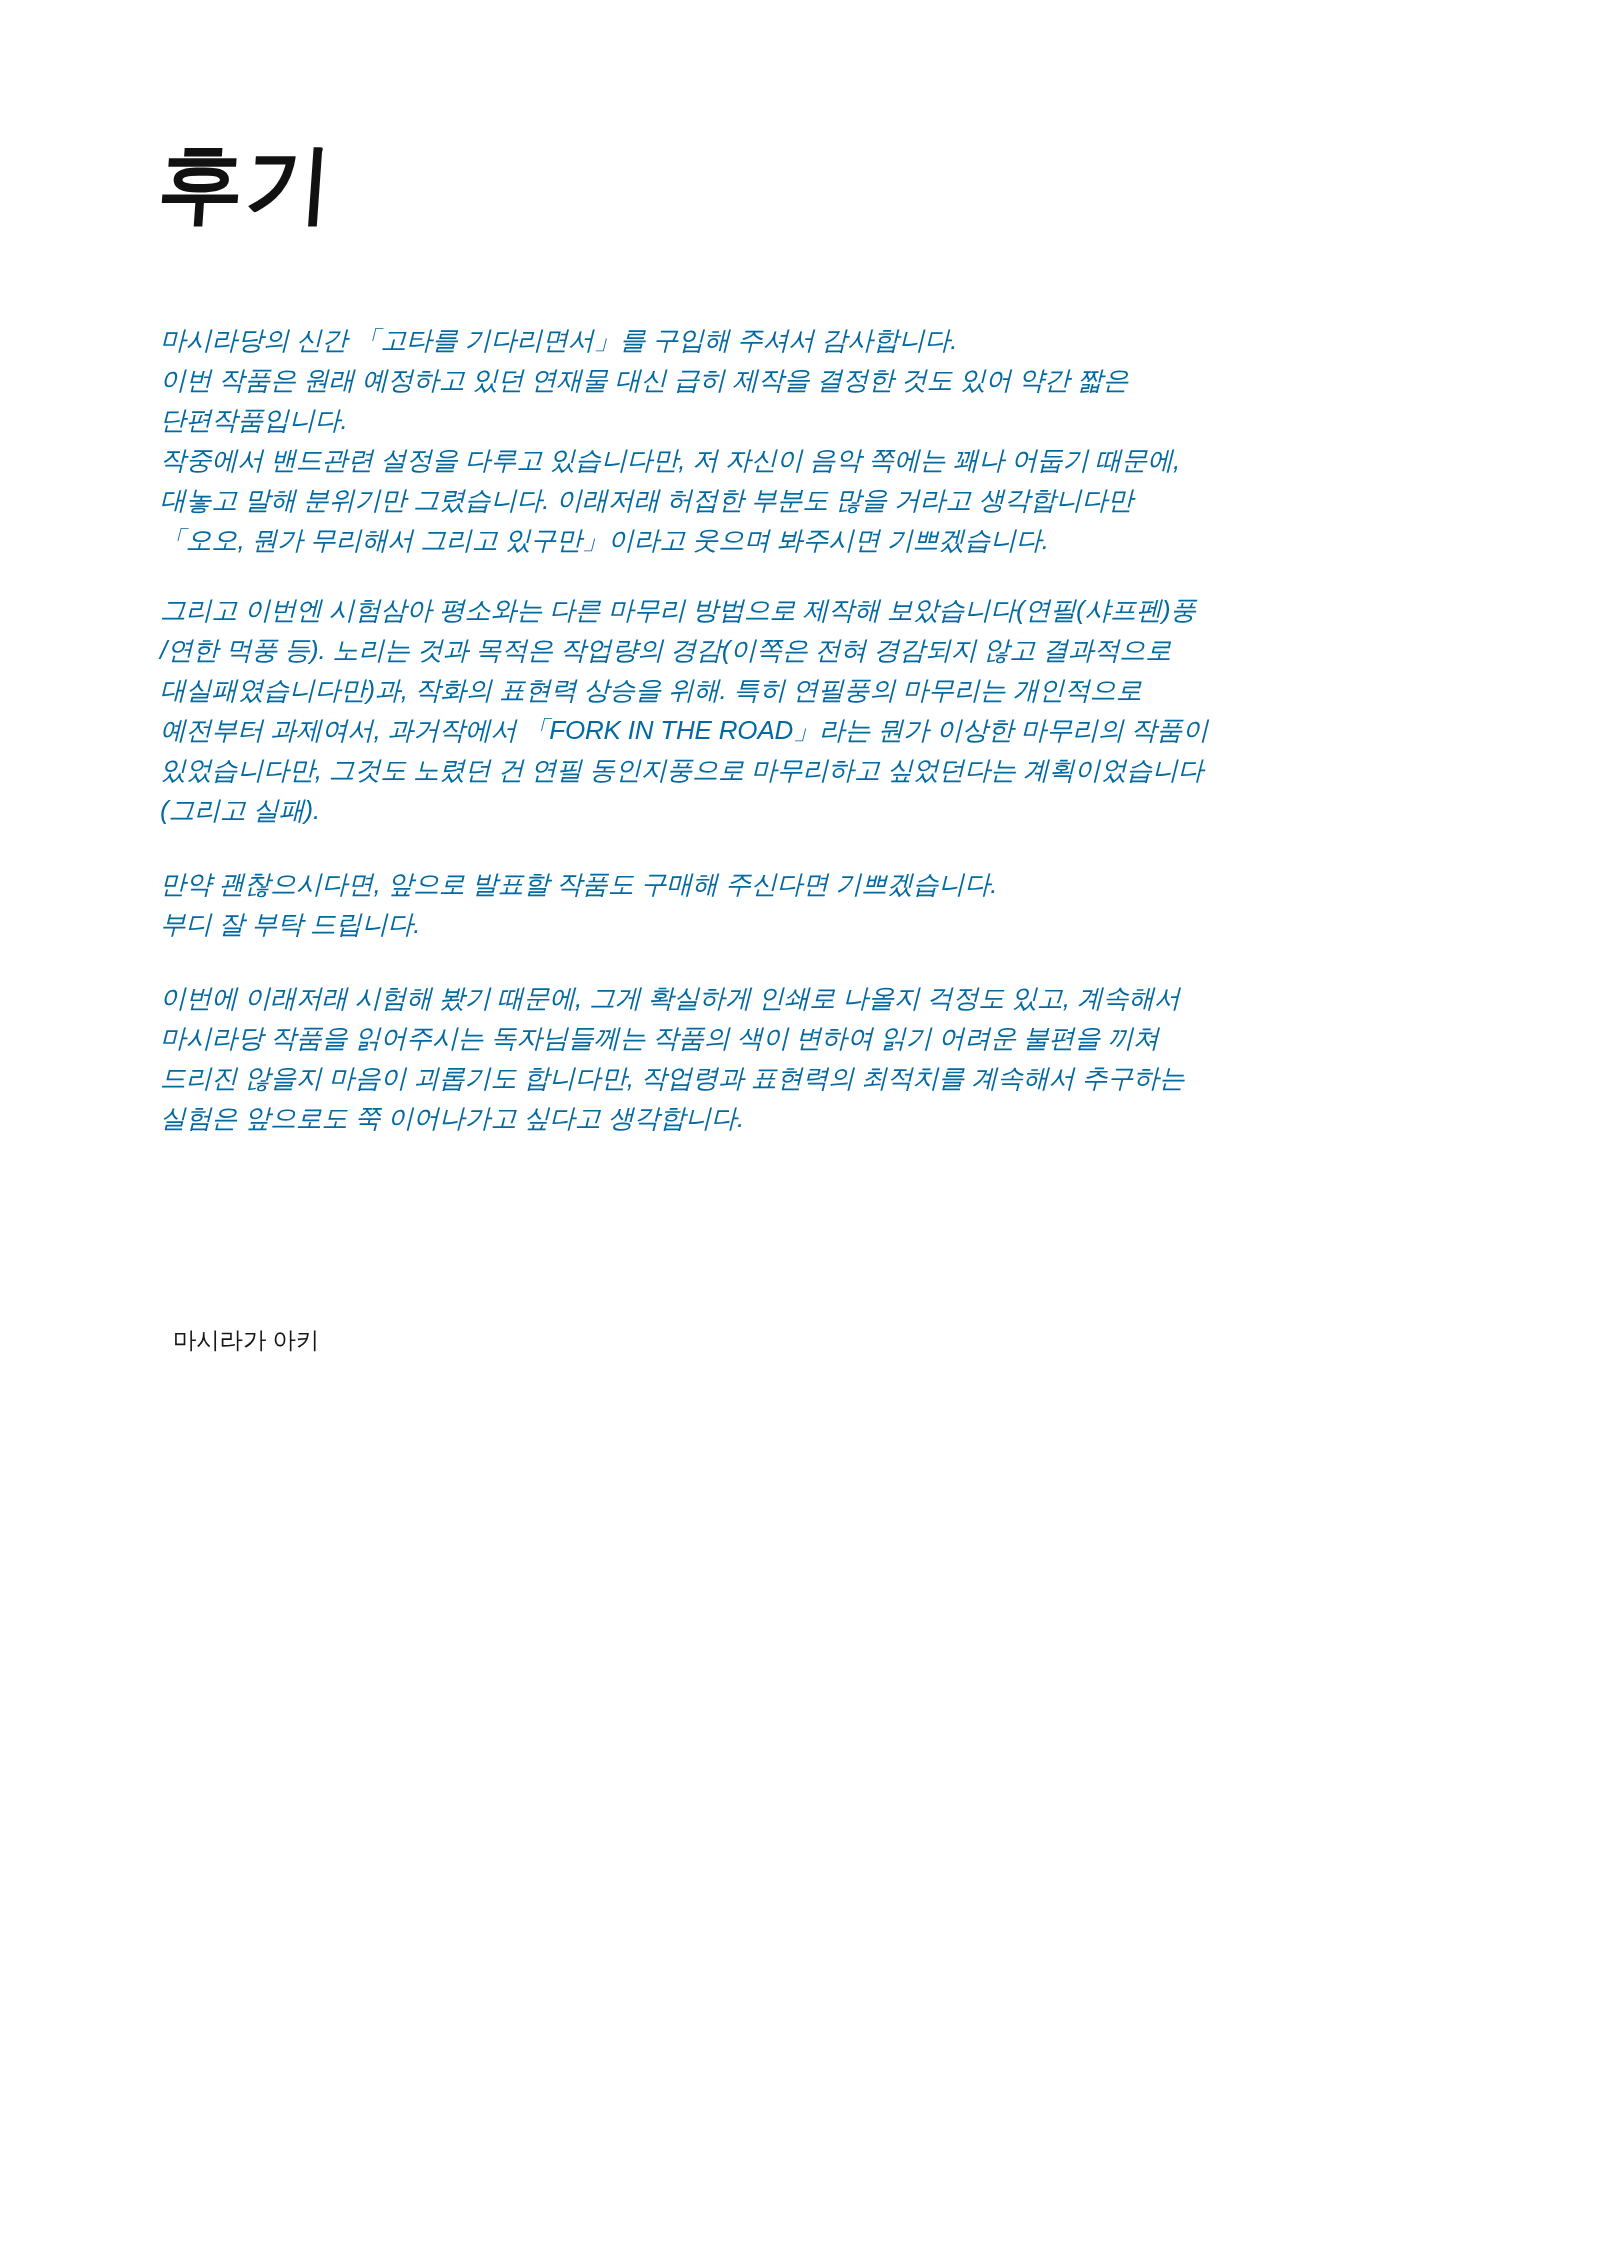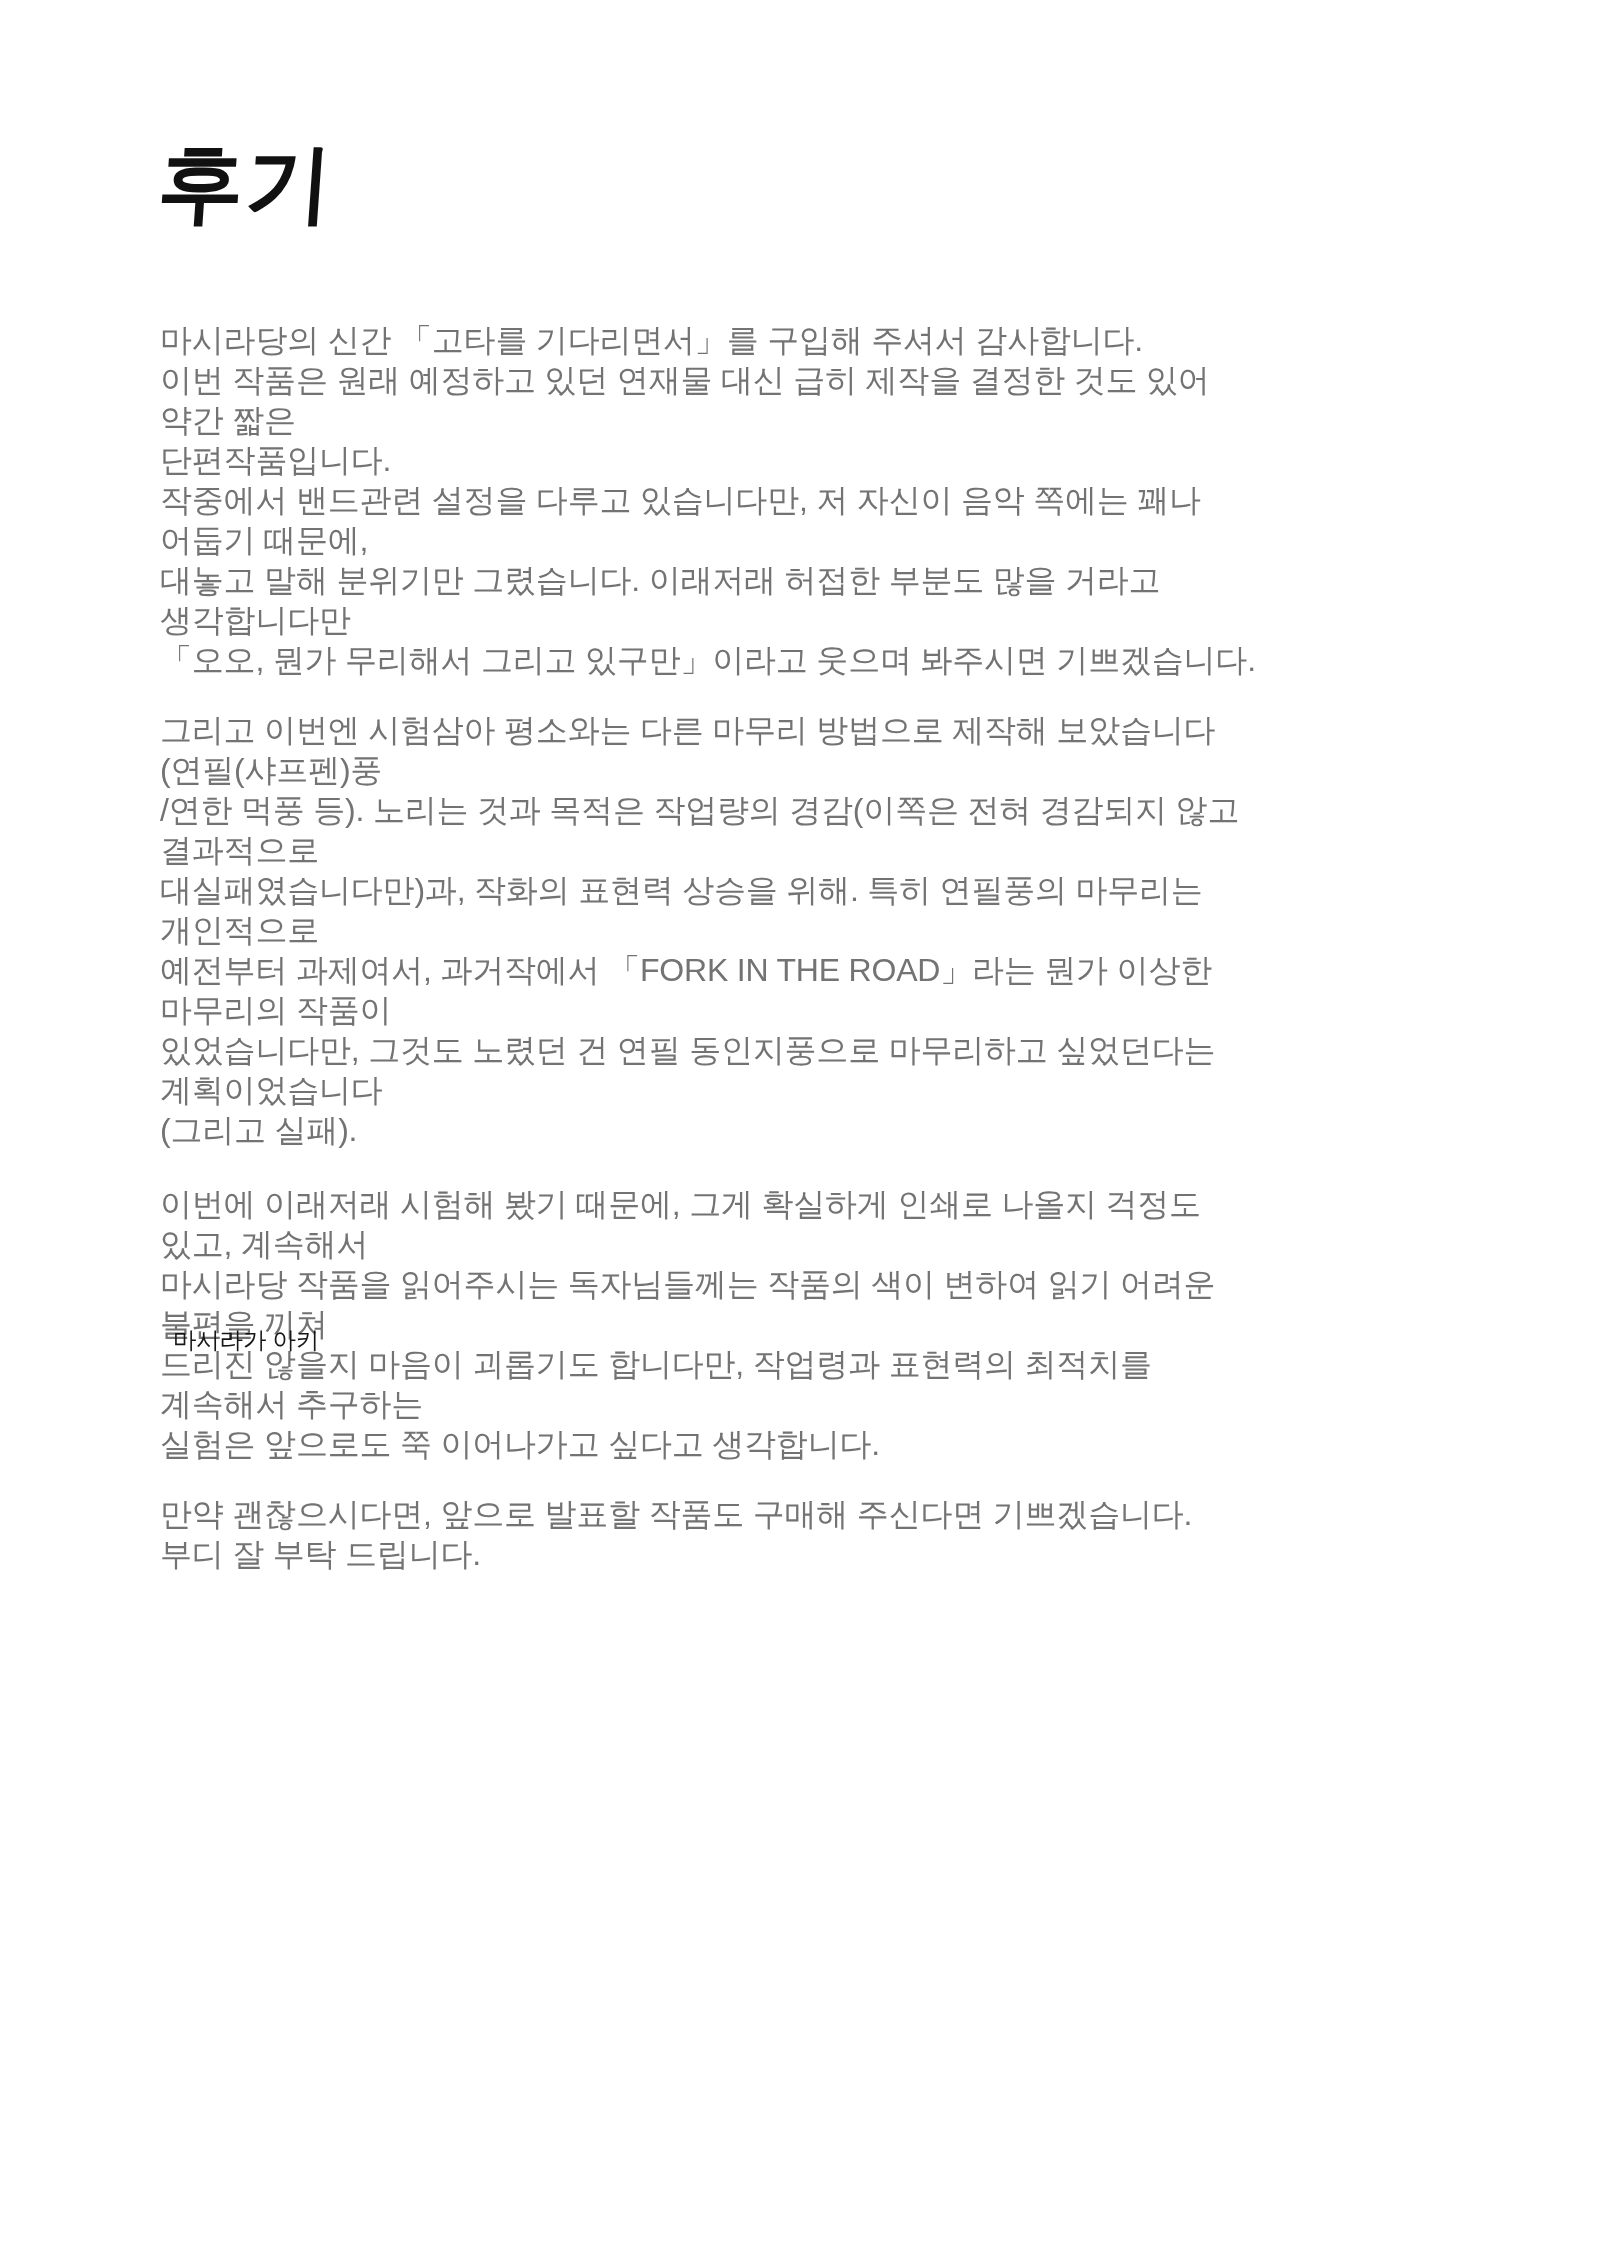--- a/index.html
+++ b/index.html
@@ -32,27 +32,28 @@
     line-height: 1;
     transform: skewX(-4deg);
   }
   .body-block {
     position: absolute;
     left: 160px;
     top: 320px;
     width: 1120px;
   }
   .para {
-    font-size: 32px;
+    font-size: 26px;
     line-height: 40px;
-    color: #737373;
+    color: #0369a1;
     margin: 0 0 34px 0;
     white-space: pre-wrap;
     word-break: keep-all;
     letter-spacing: -0.2px;
+    font-style: italic;
   }
   .para:last-child { margin-bottom: 0; }
   .para.tight { margin-bottom: 30px; }
   .signature {
     position: absolute;
     left: 160px;
     top: 1320px;
     font-size: 23.5px;
     line-height: 40px;
     color: #161616;
@@ -73,23 +74,23 @@
 단편작품입니다.
 작중에서 밴드관련 설정을 다루고 있습니다만, 저 자신이 음악 쪽에는 꽤나 어둡기 때문에,
 대놓고 말해 분위기만 그렸습니다. 이래저래 허접한 부분도 많을 거라고 생각합니다만
 「오오, 뭔가 무리해서 그리고 있구만」이라고 웃으며 봐주시면 기쁘겠습니다.</p>
     <p class="para">그리고 이번엔 시험삼아 평소와는 다른 마무리 방법으로 제작해 보았습니다(연필(샤프펜)풍
 /연한 먹풍 등). 노리는 것과 목적은 작업량의 경감(이쪽은 전혀 경감되지 않고 결과적으로
 대실패였습니다만)과, 작화의 표현력 상승을 위해. 특히 연필풍의 마무리는 개인적으로
 예전부터 과제여서, 과거작에서 「FORK IN THE ROAD」라는 뭔가 이상한 마무리의 작품이
 있었습니다만, 그것도 노렸던 건 연필 동인지풍으로 마무리하고 싶었던다는 계획이었습니다
 (그리고 실패).</p>
+    <p class="para">만약 괜찮으시다면, 앞으로 발표할 작품도 구매해 주신다면 기쁘겠습니다.
+부디 잘 부탁 드립니다.</p>
     <p class="para tight">이번에 이래저래 시험해 봤기 때문에, 그게 확실하게 인쇄로 나올지 걱정도 있고, 계속해서
 마시라당 작품을 읽어주시는 독자님들께는 작품의 색이 변하여 읽기 어려운 불편을 끼쳐
 드리진 않을지 마음이 괴롭기도 합니다만, 작업령과 표현력의 최적치를 계속해서 추구하는
 실험은 앞으로도 쭉 이어나가고 싶다고 생각합니다.</p>
-    <p class="para">만약 괜찮으시다면, 앞으로 발표할 작품도 구매해 주신다면 기쁘겠습니다.
-부디 잘 부탁 드립니다.</p>
   </div>
 
   <div class="signature">마시라가 아키</div>
 
 </div>
 
 </body></html>

